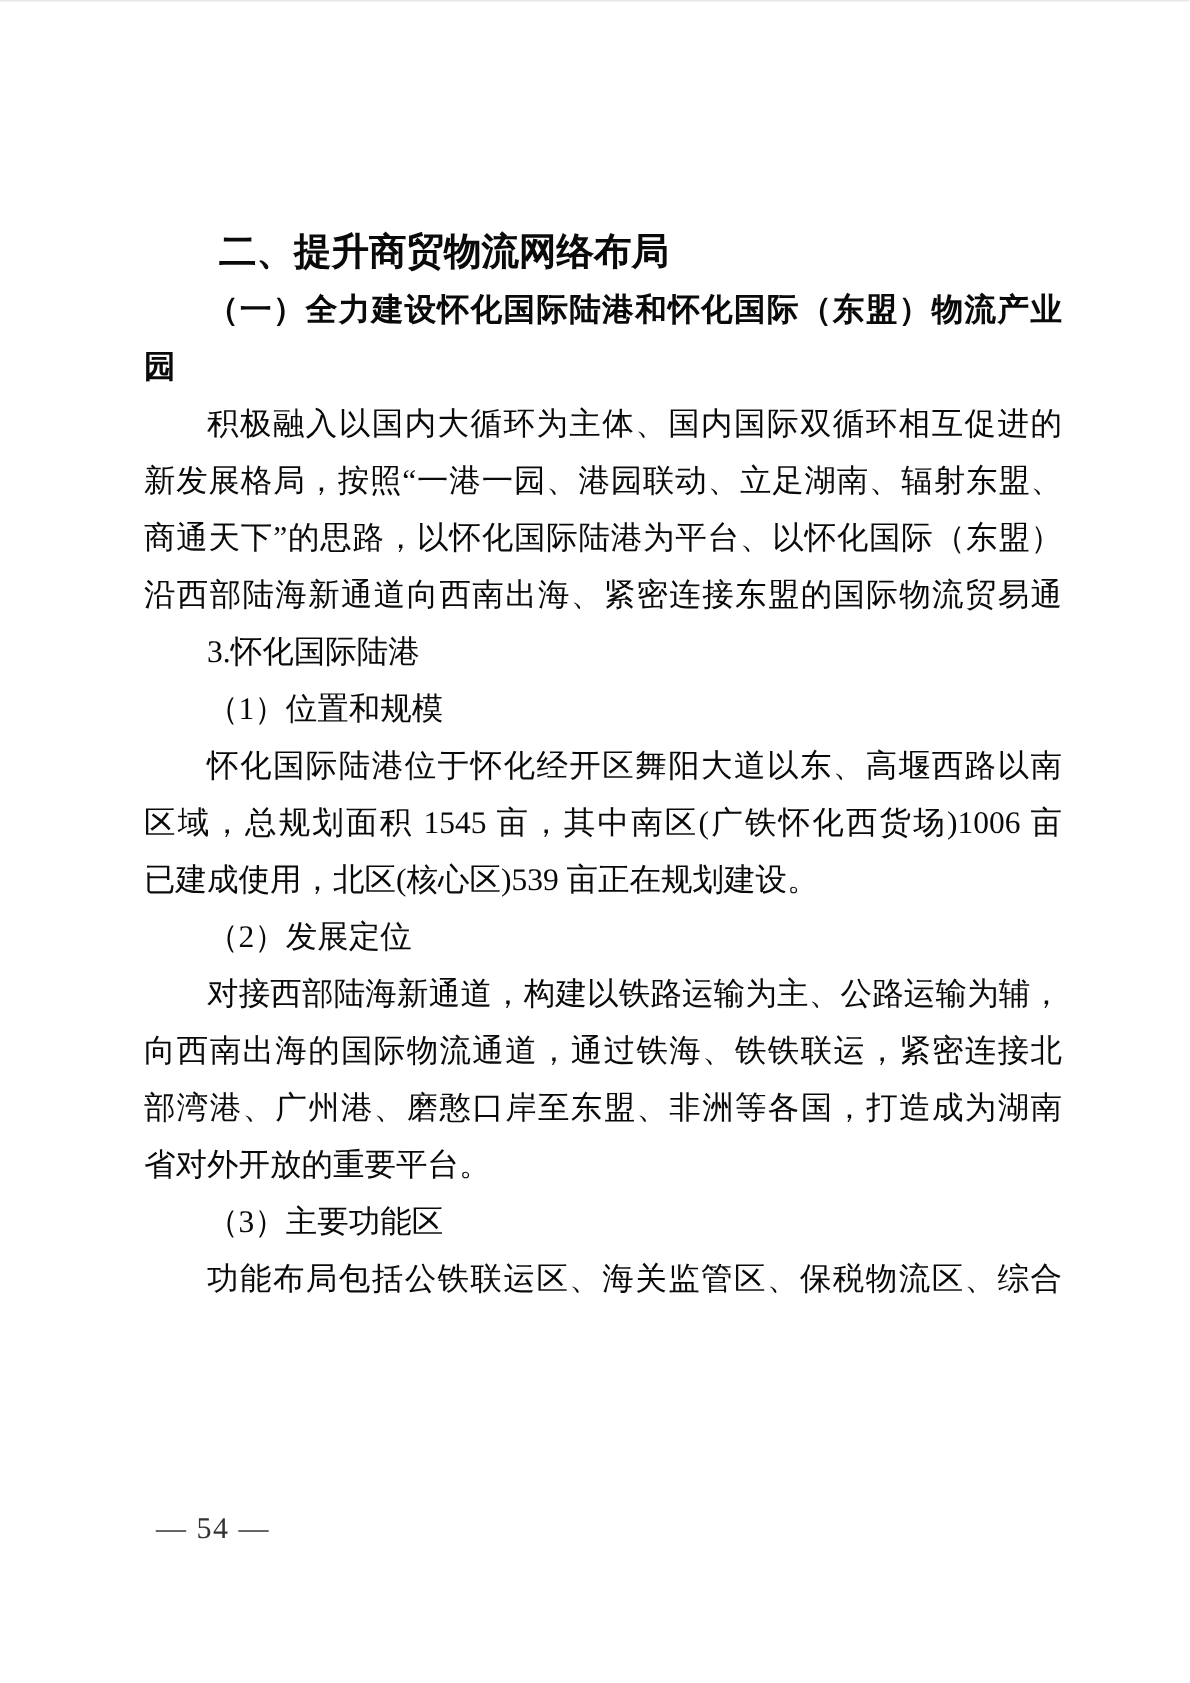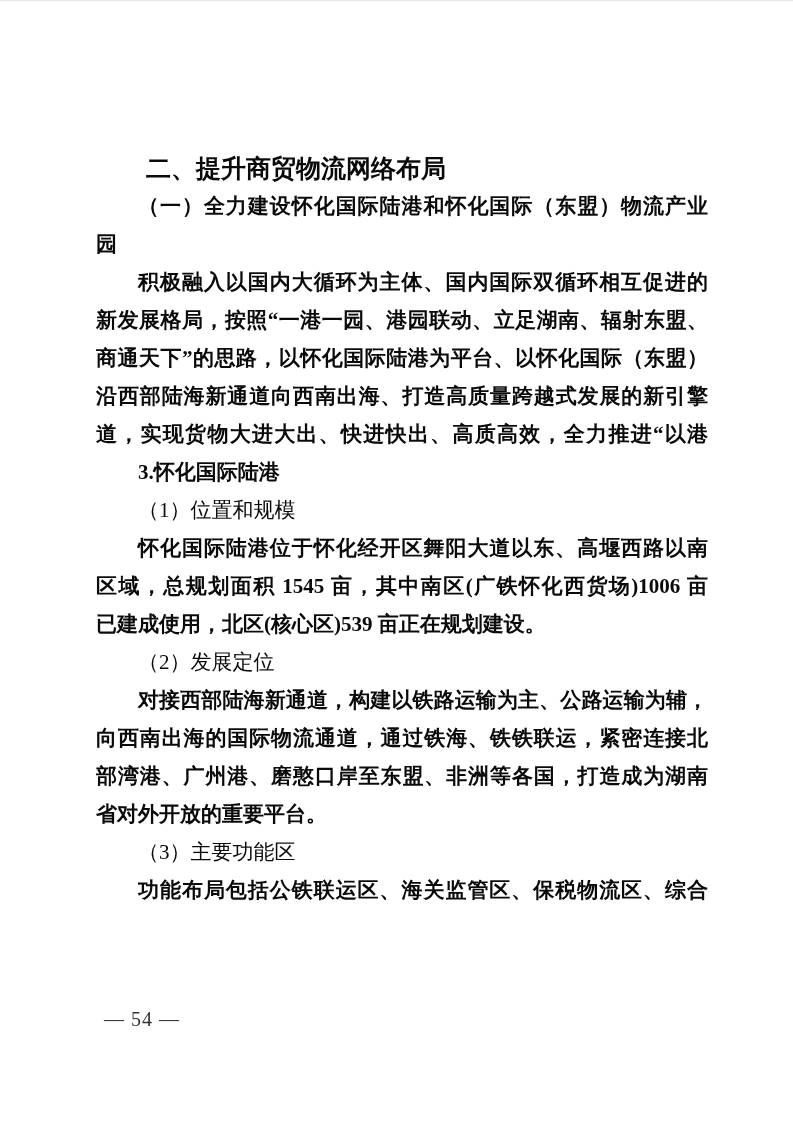--- a/index.html
+++ b/index.html
@@ -43,21 +43,21 @@
     font-weight: 700;
     font-size: 25px;
   }
   .style-h2 {
     font-family: "Liberation Serif", "DejaVu Serif", serif;
     font-weight: 700;
     font-size: 21px;
   }
   .style-h3, .style-h4, .style-body {
     font-family: "Liberation Serif", "DejaVu Serif", serif;
-    font-weight: 700;
+    font-weight: 400;
     font-size: 21px;
   }
   .style-h4 { font-weight: 500; }
   .page-footer {
     position: absolute;
     left: 104px;
     top: 1002px;
     height: 32px;
     line-height: 32px;
     font-family: "Liberation Serif", "DejaVu Serif", serif;
@@ -70,22 +70,21 @@
 <body>
 
 <div class="page">
   <div class="doc-body">
       <div class="line style-h1 align-left indent">二、提升商贸物流网络布局</div>
       <div class="line style-h2 align-justify indent">（一）全力建设怀化国际陆港和怀化国际（东盟）物流产业</div>
       <div class="line style-h2 align-left">园</div>
       <div class="line style-body align-justify indent">积极融入以国内大循环为主体、国内国际双循环相互促进的</div>
       <div class="line style-body align-justify">新发展格局，按照“一港一园、港园联动、立足湖南、辐射东盟、</div>
       <div class="line style-body align-justify">商通天下”的思路，以怀化国际陆港为平台、以怀化国际（东盟）</div>
-      <div class="line style-body align-justify">沿西部陆海新通道向西南出海、打造高质量跨越式发展的新引擎</div>
-      <div class="line style-body align-justify">道，实现货物大进大出、快进快出、高质高效，全力推进“以港</div>
+      <div class="line style-body align-justify">沿西部陆海新通道向西南出海、紧密连接东盟的国际物流贸易通</div>
       <div class="line style-h3 align-left indent">3.怀化国际陆港</div>
       <div class="line style-h4 align-left indent">（1）位置和规模</div>
       <div class="line style-body align-justify indent">怀化国际陆港位于怀化经开区舞阳大道以东、高堰西路以南</div>
       <div class="line style-body align-justify">区域，总规划面积 1545 亩，其中南区(广铁怀化西货场)1006 亩</div>
       <div class="line style-body align-left">已建成使用，北区(核心区)539 亩正在规划建设。</div>
       <div class="line style-h4 align-left indent">（2）发展定位</div>
       <div class="line style-body align-justify indent">对接西部陆海新通道，构建以铁路运输为主、公路运输为辅，</div>
       <div class="line style-body align-justify">向西南出海的国际物流通道，通过铁海、铁铁联运，紧密连接北</div>
       <div class="line style-body align-justify">部湾港、广州港、磨憨口岸至东盟、非洲等各国，打造成为湖南</div>
       <div class="line style-body align-left">省对外开放的重要平台。</div>

